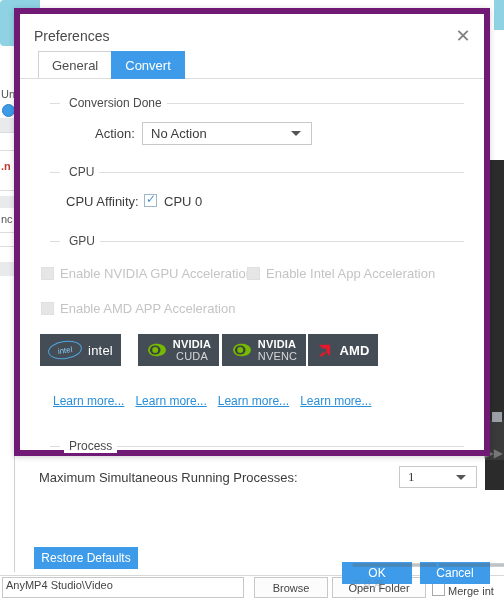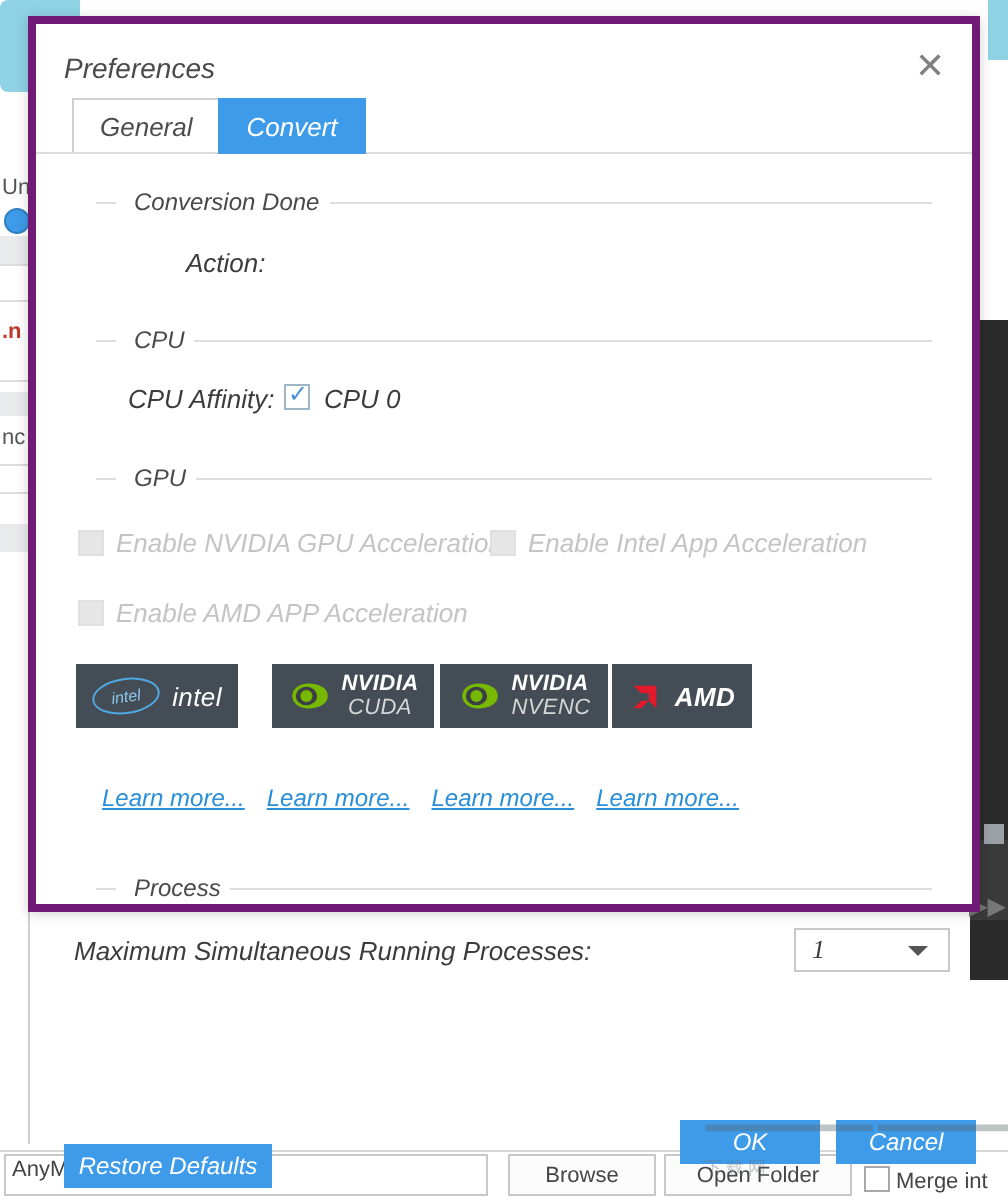--- a/index.html
+++ b/index.html
@@ -41,24 +41,23 @@
   .bg-btn{position:absolute;bottom:2px;height:19px;border:1px solid #c8c8c8;
     background:#fcfcfc;font-size:11px;color:#444;
     display:flex;align-items:center;justify-content:center;}
   .bg-chk{position:absolute;bottom:4px;width:11px;height:11px;
     border:1px solid #a9a9a9;background:#fff;}
   .bg-chklabel{position:absolute;bottom:3px;font-size:11px;color:#444;white-space:nowrap;}
 
   
   #dialog{
     position:absolute;left:14px;top:8px;width:476px;height:448px;
-    background:#ffffff;border:4px solid #701a75;
+    background:#ffffff;border:6px solid #701a75;
     box-shadow:0 1px 6px rgba(0,0,0,.18);
     box-sizing:border-box;
-    font-style:italic;
   }
   .dlg-title{position:absolute;left:14px;top:14px;font-size:14px;color:#4a4a4a;}
   .dlg-close{position:absolute;right:8px;top:9px;width:26px;height:26px;
     display:flex;align-items:center;justify-content:center;cursor:pointer;
     color:#808080;font-size:18px;line-height:1;font-family:"DejaVu Sans",sans-serif;}
 
   
   .tabs{position:absolute;left:18px;top:37px;display:flex;}
   .tab{height:28px;box-sizing:border-box;padding:0 13px;
     border:1px solid #d0d0d0;margin-right:-1px;background:#ffffff;
@@ -166,20 +165,24 @@
     <div class="tab active">Convert</div>
   </div>
   <div class="tabs-rule"></div>
 
   <div class="group" style="top:82px;">
     <div class="group-line left"></div>
     <div class="group-line" style="left:128px;right:20px;"></div>
     <div class="group-label">Conversion Done</div>
   </div>
   <div class="row-label" style="left:75px;top:112px;">Action:</div>
+  <div class="select" style="left:122px;top:108px;width:170px;height:23px;">
+    <div class="val sans">No Action</div>
+    <div class="caret"></div>
+  </div>
 
   <div class="group" style="top:151px;">
     <div class="group-line left"></div>
     <div class="group-line" style="left:76px;right:20px;"></div>
     <div class="group-label">CPU</div>
   </div>
   <div class="row-label" style="left:46px;top:180px;">CPU Affinity:</div>
   <div class="chk" style="left:124px;top:180px;">
     <span class="tick">✓</span>
   </div>
@@ -250,21 +253,21 @@
     <div class="group-line left"></div>
     <div class="group-line" style="left:96px;right:20px;"></div>
     <div class="group-label">Process</div>
   </div>
   <div class="row-label" style="left:19px;top:456px;">Maximum Simultaneous Running Processes:</div>
   <div class="select" style="left:379px;top:452px;width:78px;height:22px;">
     <div class="val">1</div>
     <div class="caret"></div>
   </div>
 
-  <div class="btn" style="left:14px;top:560px;width:104px;">Restore Defaults</div>
+  <div class="btn" style="left:14px;top:533px;width:104px;">Restore Defaults</div>
   <div class="btn" style="left:322px;top:548px;width:70px;">OK</div>
   <div class="btn" style="left:400px;top:548px;width:70px;">Cancel</div>
 </div>
 
 <div class="watermark">
   <div class="wm-t">⸻⸻⸻</div>
   <div class="wm-s">下载网</div>
 </div>
 
 </body></html>

